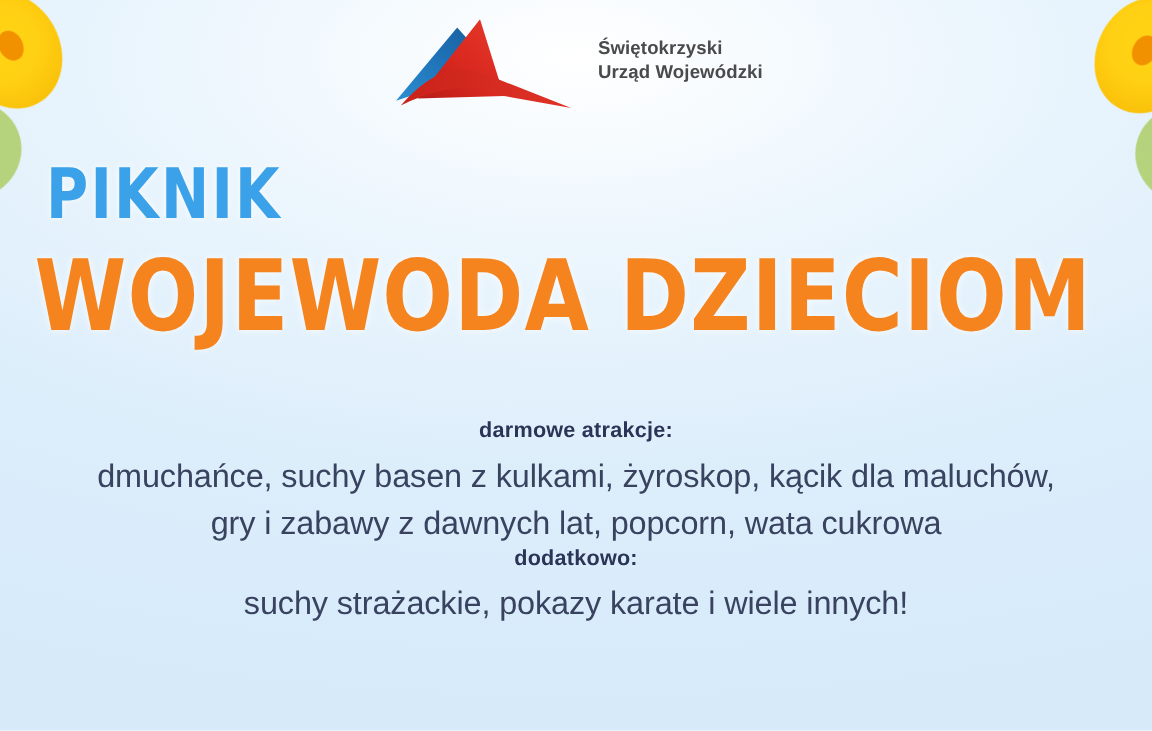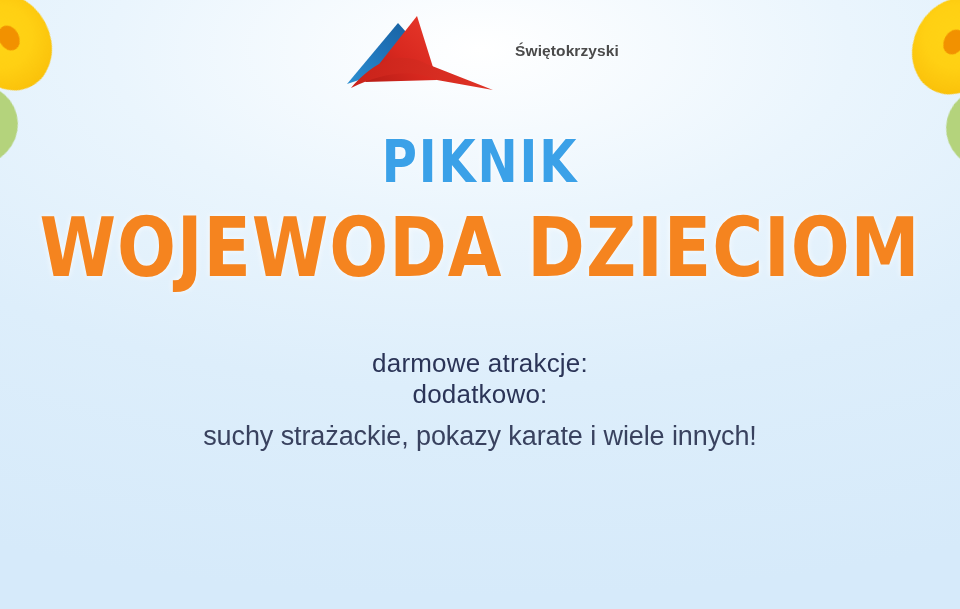--- a/index.html
+++ b/index.html
@@ -105,21 +105,20 @@
     white-space: nowrap;
   }
   #logo-text .ln { display: block; }
 
   
   #headline-area {
     position: absolute;
     left: 0;
     right: 0;
     top: 133px;
-    text-align: center;
   }
   #title-piknik {
     font-family: "DejaVu Sans Condensed", "Liberation Sans Narrow", "Liberation Sans", sans-serif;
     font-weight: bold;
     font-size: 58px;
     line-height: 1;
     color: #3ba1e8;
     letter-spacing: 2px;
     text-shadow: 0 0 6px rgba(255,255,255,0.85);
     transform: scaleX(0.92);
@@ -141,22 +140,22 @@
   #copy-area {
     position: absolute;
     left: 0;
     right: 0;
     top: 348px;
     text-align: center;
     color: #2c3558;
   }
   .copy-heading {
     font-family: "Liberation Sans", sans-serif;
-    font-weight: normal;
-    font-size: 26px;
+    font-weight: bold;
+    font-size: 18px;
     line-height: 1.18;
     color: #2b3457;
     letter-spacing: 0.2px;
     text-align: center;
   }
   .copy-line {
     font-family: "Liberation Sans", sans-serif;
     font-weight: normal;
     font-size: 27px;
     line-height: 1.42;
@@ -207,29 +206,34 @@
       </defs>
 
       <path d="M6 76 L57 15 L74 34 L30 68 Z" fill="url(#gblue)"></path>
 
       <path d="M24 74 L76 8 L96 72 Z" fill="url(#gred)"></path>
 
       <path d="M10 80 C38 48 62 44 86 56 L152 82 L96 72 C74 61 44 63 10 80 Z" fill="url(#gredlow)"></path>
     </svg>
     <div id="logo-text">
       <span class="ln">Świętokrzyski</span>
+      <span class="ln">Urząd Wojewódzki</span>
     </div>
   </div>
 
   <div id="headline-area">
     <div id="title-piknik">PIKNIK</div>
     <div id="title-main">WOJEWODA DZIECIOM</div>
   </div>
 
   <div id="copy-area">
     <div class="copy-heading">darmowe atrakcje:</div>
+    <div id="attractions-list">
+      <div class="copy-line">dmuchańce, suchy basen z kulkami, żyroskop, kącik dla maluchów,</div>
+      <div class="copy-line">gry i zabawy z dawnych lat, popcorn, wata cukrowa</div>
+    </div>
     <div id="extra-block">
       <div class="copy-heading">dodatkowo:</div>
       <div class="copy-line">suchy strażackie, pokazy karate i wiele innych!</div>
     </div>
   </div>
 
 </div>
 
 </body></html>

